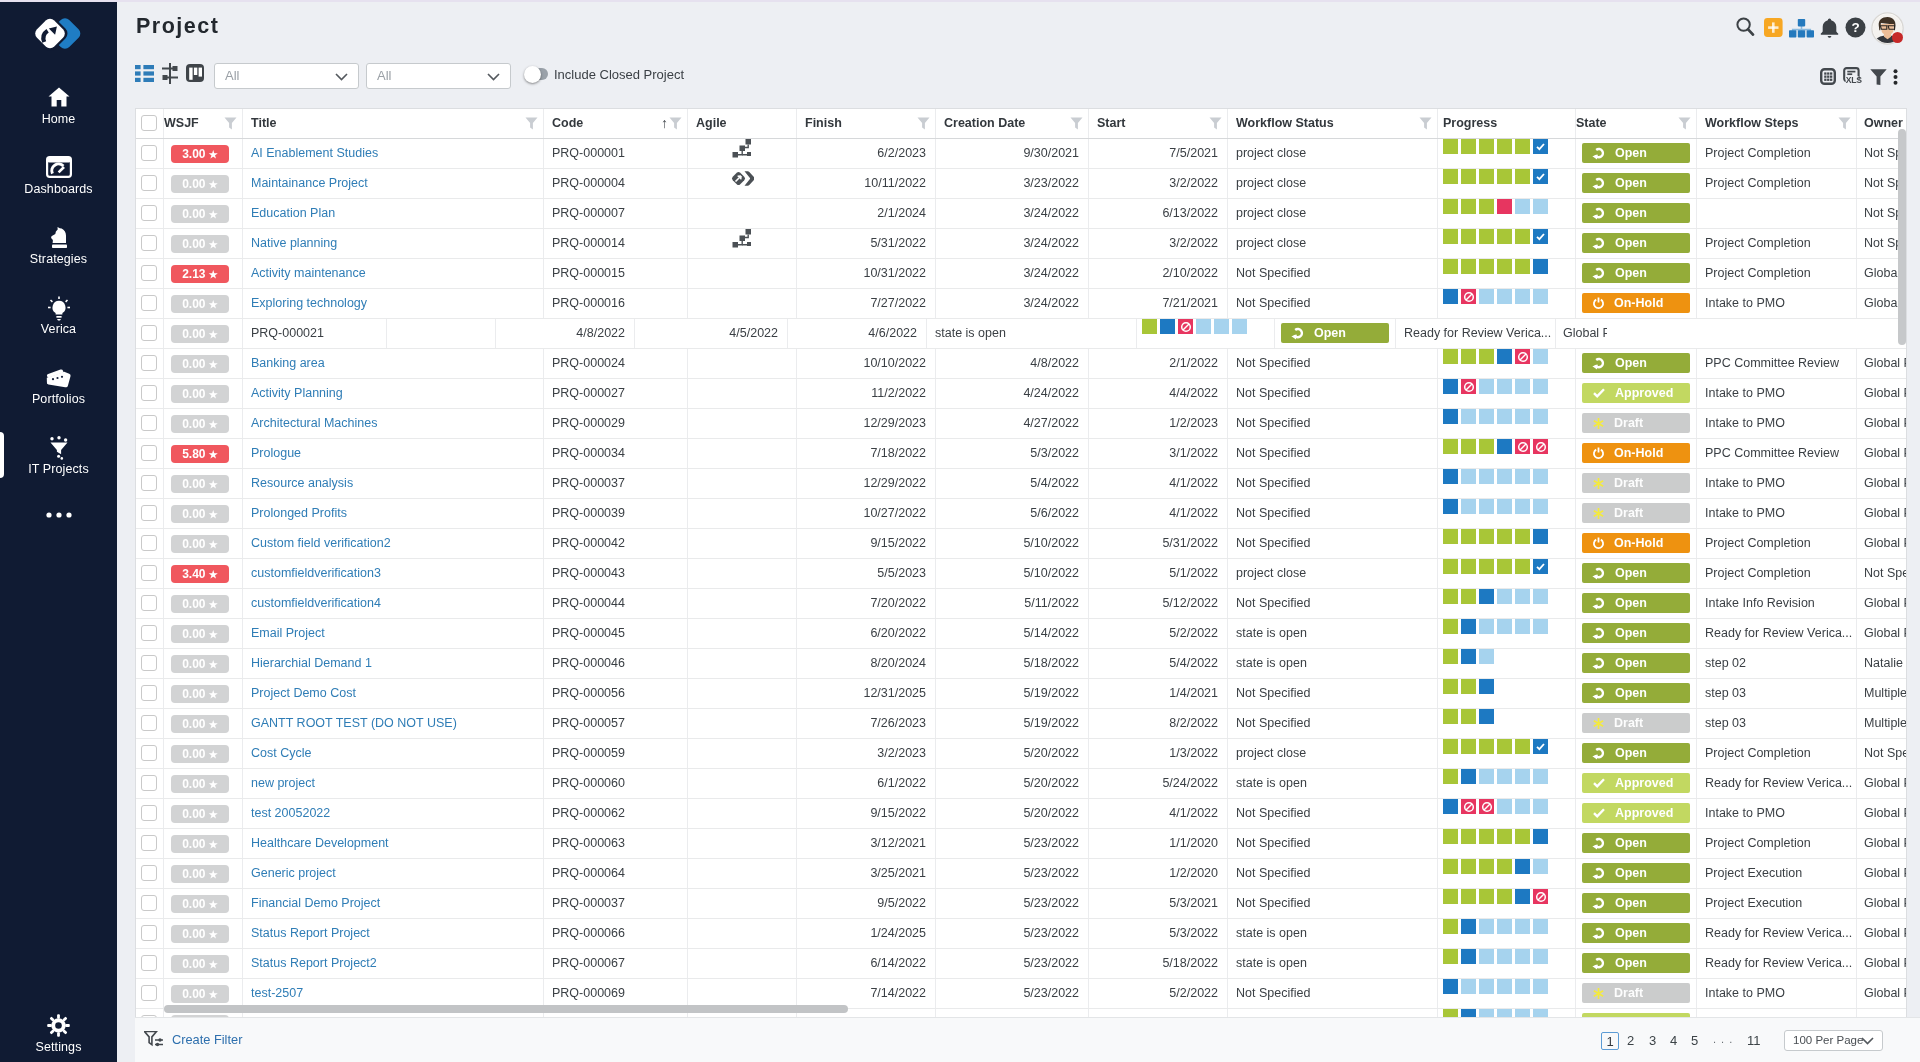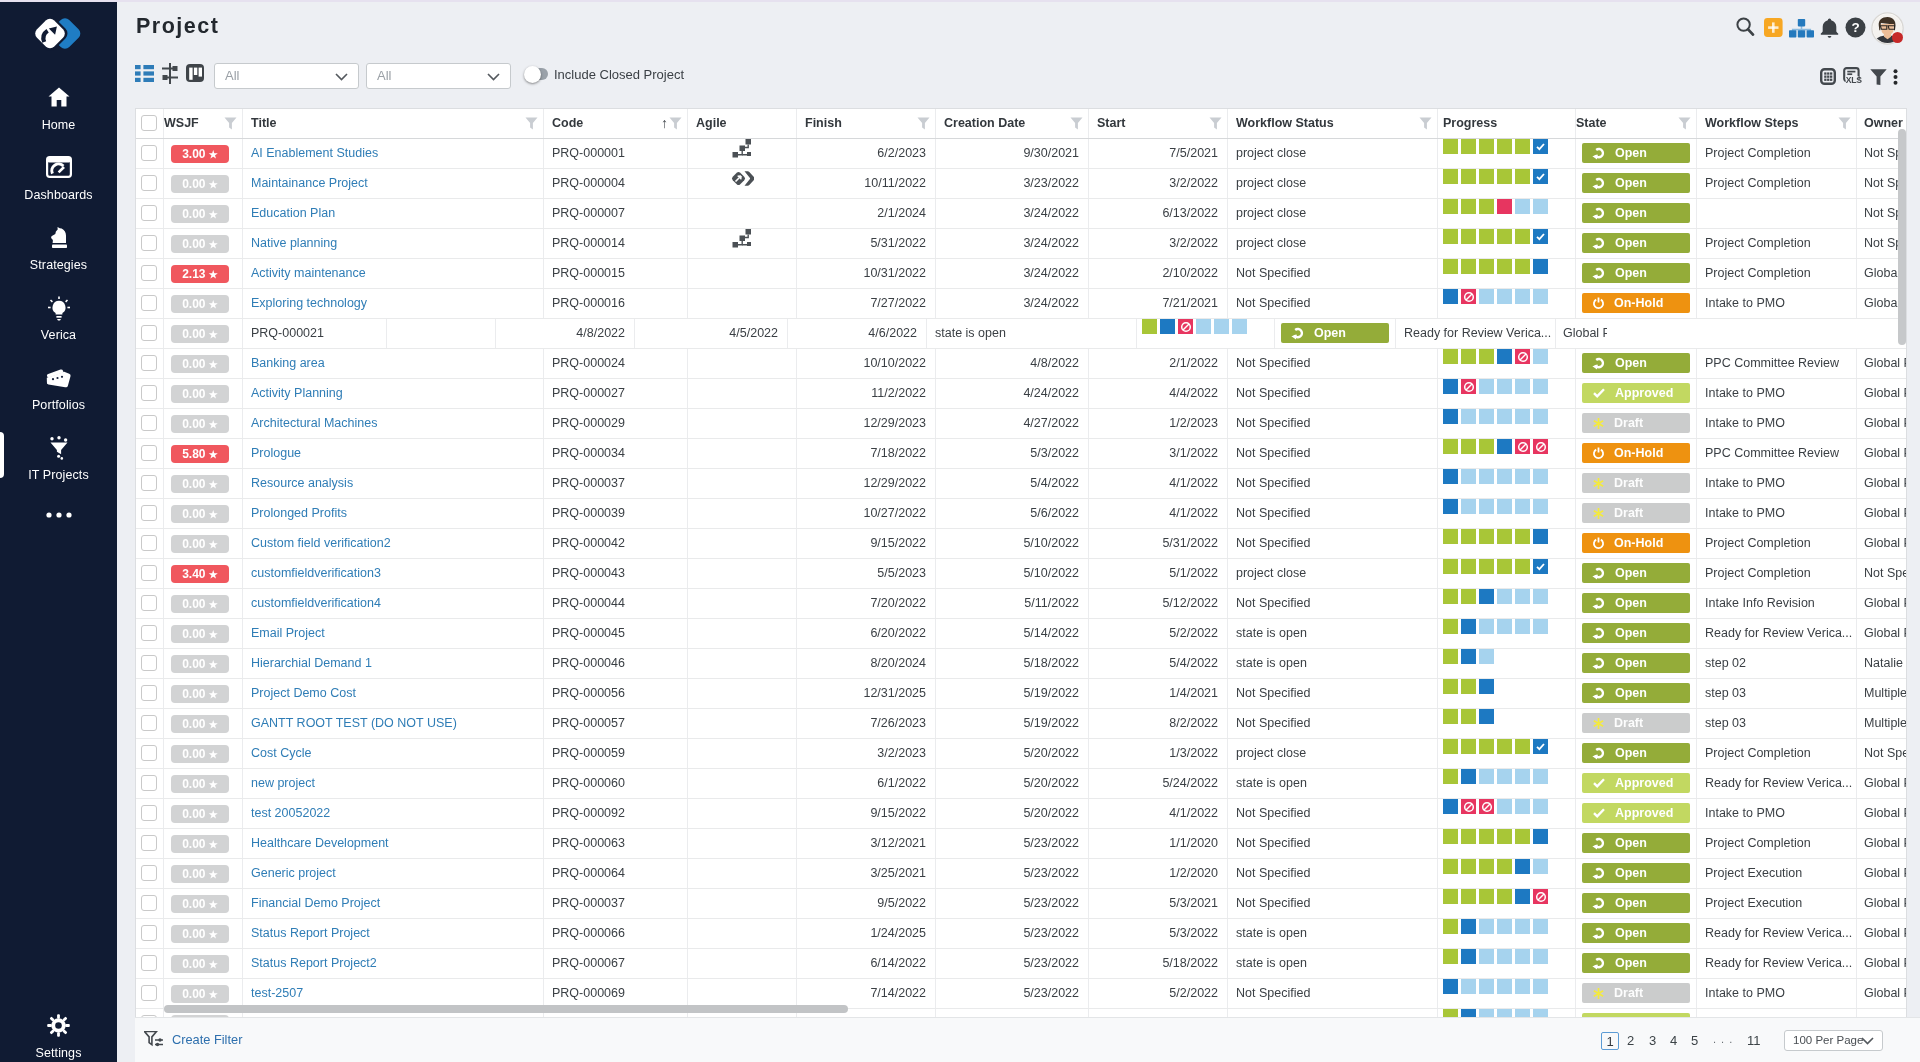--- a/index.html
+++ b/index.html
@@ -2,21 +2,21 @@
 <html><head><meta charset="utf-8"><title>Project</title>
 <style>
 *{margin:0;padding:0;box-sizing:border-box}
 html,body{width:1920px;height:1062px;overflow:hidden}
 body{font-family:"Liberation Sans",sans-serif;background:#edeff3;position:relative}
 #topstrip{position:absolute;left:0;top:0;width:1920px;height:2px;background:#e6e1ef;z-index:60}
 #sidebar{position:absolute;left:0;top:0;width:117px;height:1062px;background:#101b33;z-index:50}
 #logo{position:absolute;left:30px;top:11px}
 .nav{position:absolute;left:0;width:117px;text-align:center;color:#fff}
 .nav .ic{height:24px}
-.nav .lb{font-size:12.5px;margin-top:8px;letter-spacing:0.1px}
+.nav .lb{font-size:12.5px;margin-top:2px;letter-spacing:0.1px}
 #actbar{position:absolute;left:0;top:432px;width:3.5px;height:46px;background:#fff;border-radius:0 4px 4px 0}
 #ptitle{position:absolute;left:136px;top:14px;font-size:21.5px;font-weight:bold;color:#23282e;letter-spacing:1.5px}
 .hic{position:absolute}
 #reddot{position:absolute;left:1892px;top:32px;width:11px;height:11px;border-radius:50%;background:#c62828;z-index:5}
 .tic{position:absolute}
 .dd{position:absolute;top:63px;width:145px;height:26px;background:#fff;border:1px solid #c6cacd;border-radius:3px;font-size:13px;color:#9aa0a6;line-height:24px;padding-left:10px}
 .dchev{position:absolute;right:10px;top:9px;line-height:0}
 #toggle{position:absolute;left:527px;top:68px;width:21px;height:12px;border-radius:6px;background:#9aa1a9}
 #knob{position:absolute;left:-3.5px;top:-2.5px;width:17px;height:17px;border-radius:50%;background:#fff;box-shadow:0 1px 2.5px rgba(0,0,0,0.45)}
 #toglbl{position:absolute;left:554px;top:67px;font-size:13px;color:#3a3f44}
@@ -1162,21 +1162,21 @@
       <div class="td c12">Global PMO</div>
     </div>
 <div class="tr">
       <div class="td c0">
         <span class="cb"></span>
       </div>
       <div class="td c1">
         <span class="pill gy">0.00 <i>★</i></span>
       </div>
       <div class="td c2"><a>test 20052022</a></div>
-      <div class="td c3">PRQ-000092</div>
+      <div class="td c3">PRQ-000062</div>
       <div class="td c4"></div>
       <div class="td c5 rt">9/15/2022</div>
       <div class="td c6 rt">5/20/2022</div>
       <div class="td c7 rt">4/1/2022</div>
       <div class="td c8">Not Specified</div>
       <div class="td c9">
         <i class="sq b"></i>
         <i class="sq x">
           <svg width="12" height="12" viewBox="0 0 12 12">
             <circle cx="6" cy="6" r="4.3" fill="none" stroke="#fff" stroke-width="1.5"></circle>

